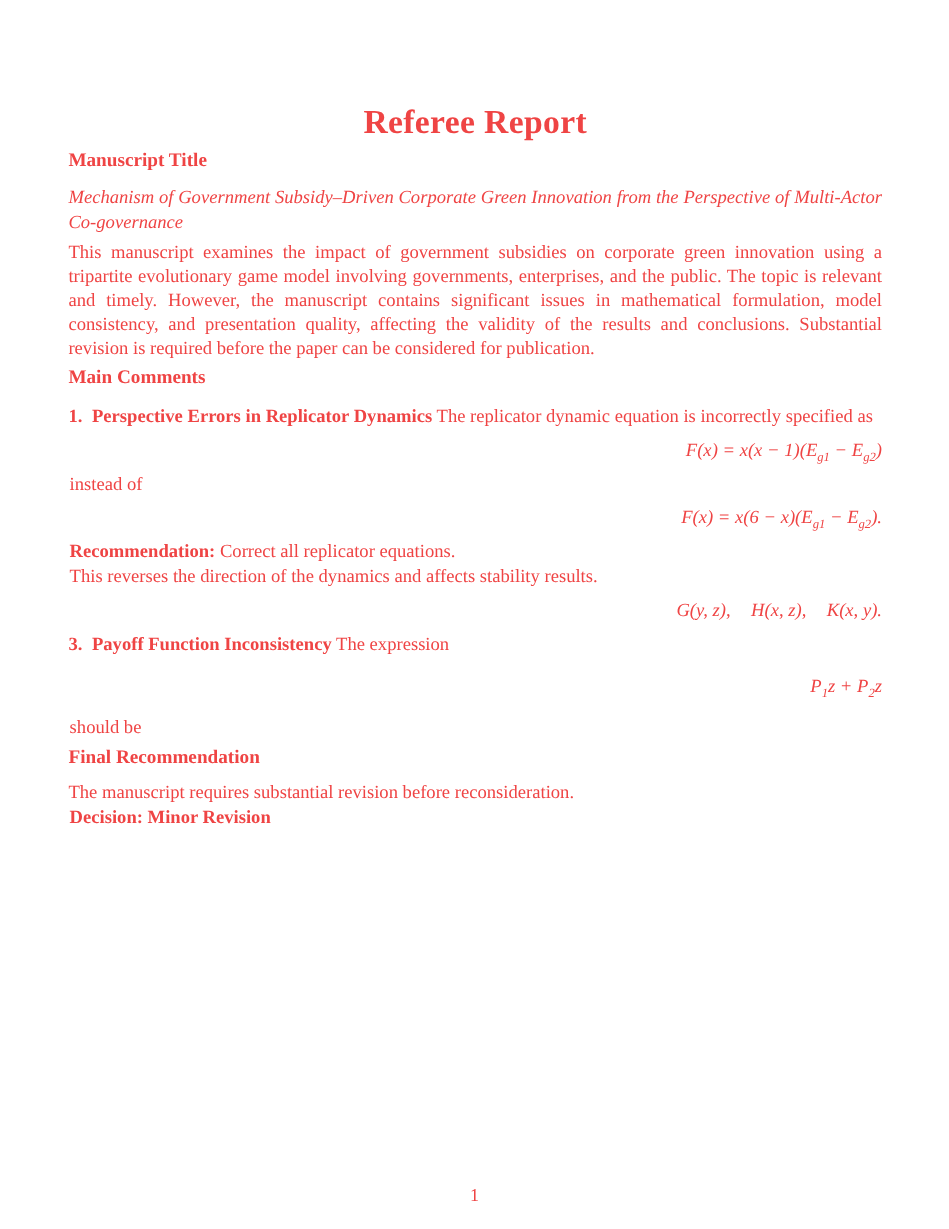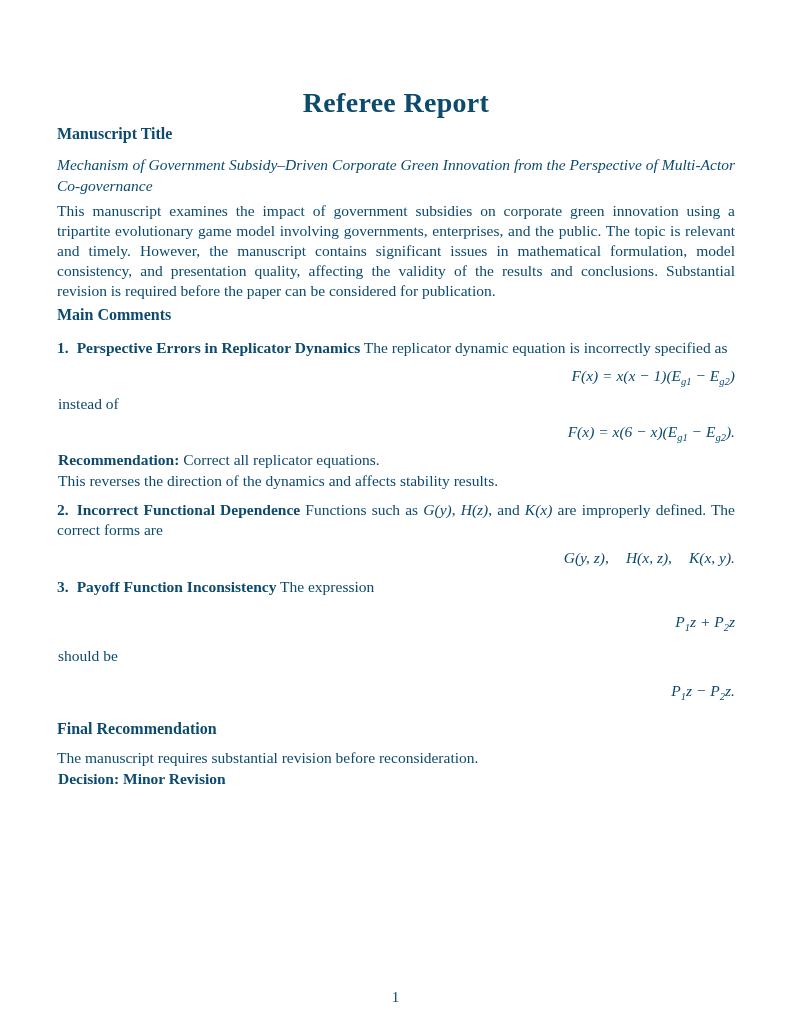--- a/index.html
+++ b/index.html
@@ -9,21 +9,21 @@
   }
   .page {
     position: relative;
     width: 791px;
     height: 1024px;
     margin: 0 auto;
     box-sizing: border-box;
     padding: 86px 56px 0 57px;
     background: #ffffff;
     font-family: "Liberation Serif", "DejaVu Serif", serif;
-    color: #0c4a6e;
+    color: #ef4444;
     font-size: 15.5px;
     line-height: 20px;
     overflow: hidden;
   }
   h1.report-title {
     font-size: 28px;
     line-height: 34px;
     font-weight: bold;
     text-align: center;
     margin: 0;
@@ -97,27 +97,25 @@
   <section>
     <h2 class="section-heading h2-comments">Main Comments</h2>
 
     <p class="item-head"><b class="item-num">1.</b><b>Perspective Errors in Replicator Dynamics</b><span> The replicator dynamic equation is incorrectly specified as</span></p>
     <div class="eq"><span>F(x) = x(x − 1)(E</span><sub>g1</sub><span> − E</span><sub>g2</sub><span>)</span></div>
     <p class="plain">instead of</p>
     <div class="eq"><span>F(x) = x(6 − x)(E</span><sub>g1</sub><span> − E</span><sub>g2</sub><span>).</span></div>
     <p class="plain"><b class="bold-inline">Recommendation:</b><span> Correct all replicator equations.</span></p>
     <p class="plain">This reverses the direction of the dynamics and affects stability results.</p>
 
-    <p class="item-head"><b class="item-num">2.</b><b>Incorrect Functional Dependence</b><span> Functions such as </span><i>G(y)</i><span>, </span><i>H(z)</i><span>, and </span><i>K(x)</i><span> are improperly defined. The correct forms are</span></p>
     <div class="eq"><span>G(y, z),</span><span class="qgap">H(x, z),</span><span class="qgap">K(x, y).</span></div>
 
     <p class="item-head"><b class="item-num">3.</b><b>Payoff Function Inconsistency</b><span> The expression</span></p>
     <div class="eq eq-wide"><span>P</span><sub>1</sub><span>z + P</span><sub>2</sub><span>z</span></div>
     <p class="plain">should be</p>
-    <div class="eq eq-wide"><span>P</span><sub>1</sub><span>z − P</span><sub>2</sub><span>z.</span></div>
 
   </section>
 
   <section>
     <h2 class="section-heading h2-final">Final Recommendation</h2>
     <p class="body-par">The manuscript requires substantial revision before reconsideration.</p>
     <p class="plain decision-line">Decision: Minor Revision</p>
   </section>
 
   <div class="page-footer">1</div>

